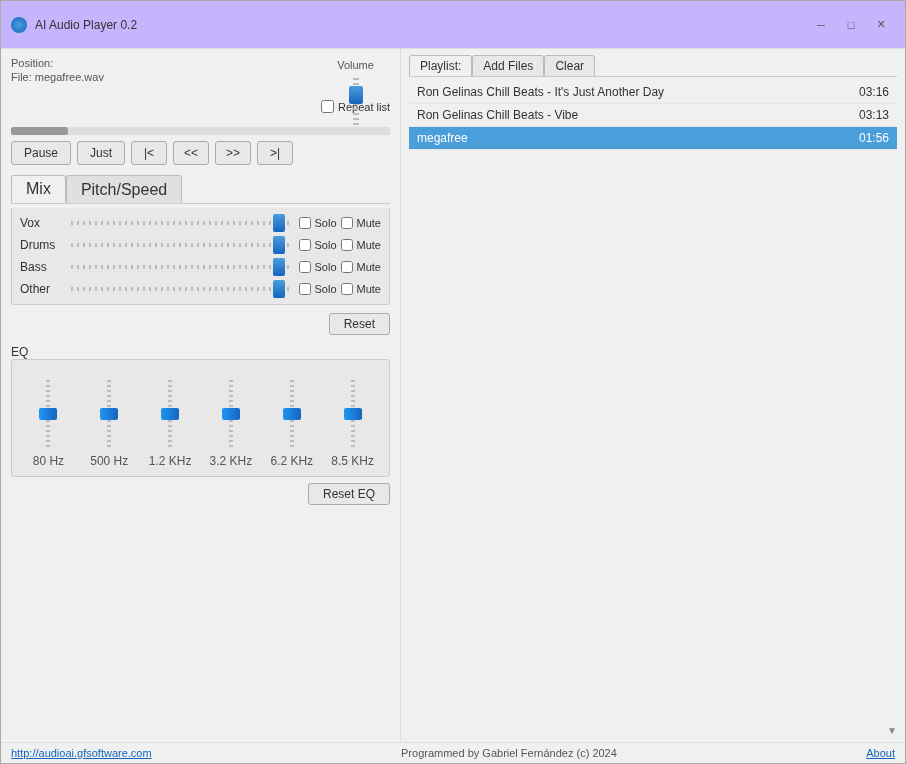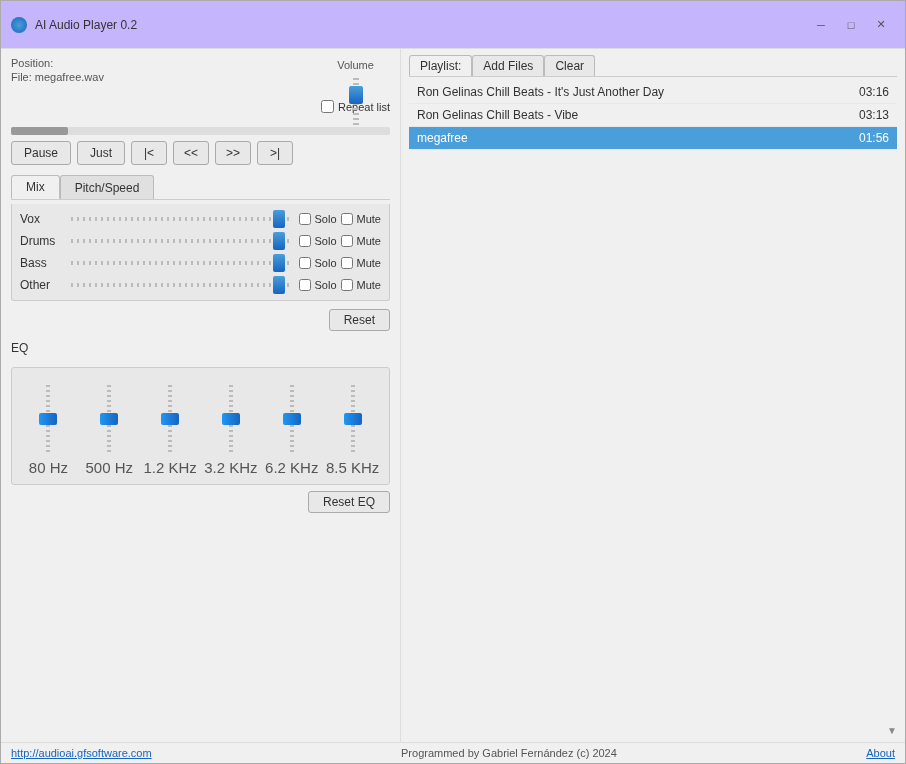--- a/index.html
+++ b/index.html
@@ -202,21 +202,21 @@
       gap: 0;
       margin-top: 6px;
       border-bottom: 1px solid #ccc;
     }
     .tab-btn {
       padding: 4px 14px;
       background: #e0e0e0;
       border: 1px solid #bbb;
       border-bottom: none;
       cursor: pointer;
-      font-size: 12px;
+      font-size: 16px;
       color: #333;
       border-radius: 3px 3px 0 0;
     }
     .tab-btn.active {
       background: #f0f0f0;
       border-bottom: 1px solid #f0f0f0;
       font-weight: 500;
       z-index: 1;
     }
 
@@ -293,21 +293,21 @@
       margin-left: 36px;
     }
 
     
     .eq-section {
       margin-top: 6px;
     }
     .eq-label {
       font-size: 12px;
       color: #333;
-      margin-bottom: 12px;
+      margin-bottom: 0;
     }
     .eq-panel {
       background: #e8e8e8;
       border: 1px solid #ccc;
       border-radius: 3px;
       padding: 8px;
     }
     .eq-sliders {
       display: flex;
       justify-content: space-around;
@@ -338,21 +338,21 @@
       width: 18px;
       height: 12px;
       background: linear-gradient(to right, #2196f3, #1565c0);
       border-radius: 2px;
       position: absolute;
       left: -7px;
       top: 28px;
       cursor: pointer;
     }
     .eq-freq-label {
-      font-size: 15px;
+      font-size: 12px;
       color: #555;
       text-align: left;
     }
     .eq-reset-row {
       display: flex;
       justify-content: flex-end;
       margin-top: 6px;
     }
 
     

